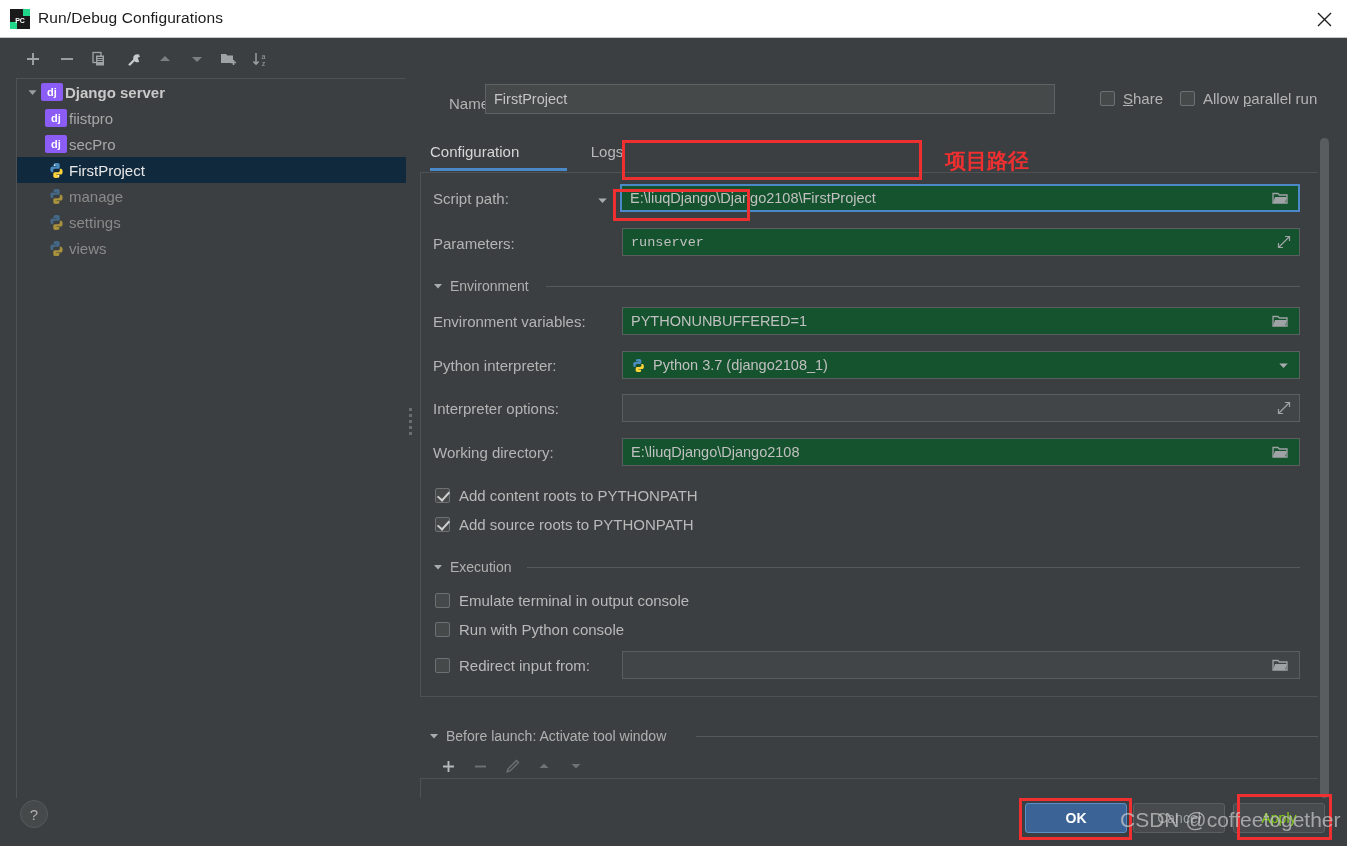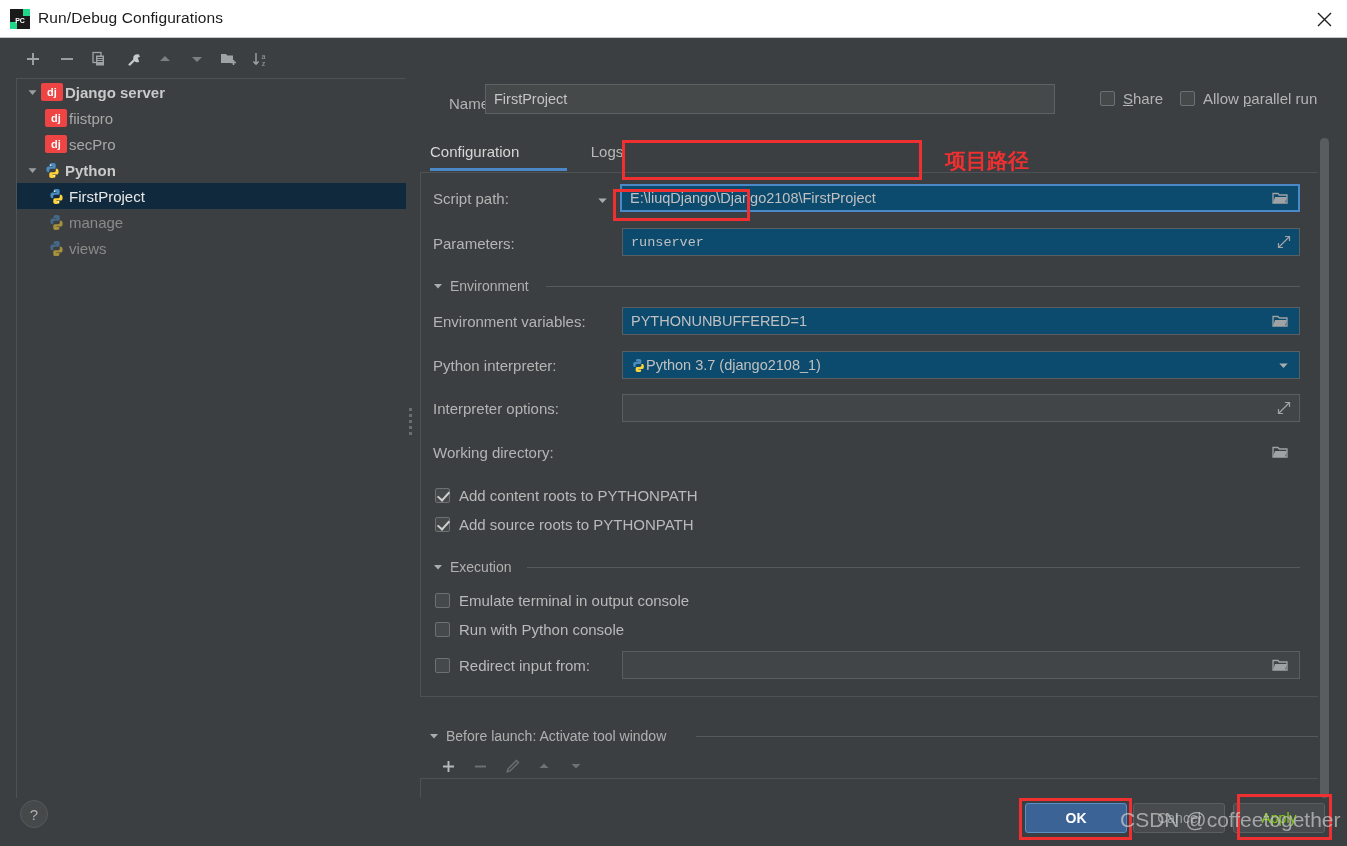--- a/index.html
+++ b/index.html
@@ -73,21 +73,21 @@
     flex: 0 0 22px; margin-right: 2px;
   }
   .tree-row .tlabel { white-space: nowrap; }
   .tree-row.group .tlabel { font-weight: bold; color: #c9c9c9; font-size: 15px;}
   .tree-row.child .tlabel { color: #a8a8a8; font-size: 15px;}
   .tree-row.selected .tlabel { color: #e8e8e8; }
   .tree-row.dim .tlabel { color: #8a8a8a; }
 
   .dj-badge {
     width: 30px; height: 18px; border-radius: 2px;
-    background: #ef4444; color: #fff;
+    background: #8b5cf6; color: #fff;
     font-size: 11px; font-weight: bold;
     display: flex; align-items: center; justify-content: center;
     font-family: "Liberation Sans", sans-serif;
   }
 
   #splitter {
     position: absolute; left: 406px; top: 405px; width: 8px; height: 36px;
   }
   #splitter span {
     display:block; width: 3px; height: 3px; background: #6a6d6f;
@@ -151,21 +151,21 @@
     position: absolute; left: 905px; top: 100px; width: 9px; height: 660px;
     background: #3c3f41;
   }
   #vscroll .thumb {
     position: absolute; left: 0; top: 0; width: 9px; height: 660px;
     background: #5a5d5f; border-radius: 5px;
   }
 
   .fieldlabel { position: absolute; font-size: 15px; color: #b4b4b4; white-space: nowrap;}
   .field {
-    position: absolute; height: 28px; background: #0c4a6e;
+    position: absolute; height: 28px; background: #14532d;
     border: 1px solid #5a5e60; color: #c0c0c0;
     display: flex; align-items: center; padding: 0 8px; font-size: 14.5px;
   }
   .field.focused { border: 2px solid #4a88c7; }
   .field.empty { background: #414547; }
   .field .fval { white-space: nowrap; overflow: hidden; }
   .browse {
     position: absolute; height: 28px; width: 28px;
     display:flex; align-items:center; justify-content:center; cursor: pointer;
   }
@@ -337,36 +337,20 @@
         <span class="tlabel">fiistpro</span>
       </div>
 
       <div class="tree-row child" style="padding-left:28px">
         <span class="ticon">
             <span class="dj-badge">dj</span>
           </span>
         <span class="tlabel">secPro</span>
       </div>
 
-      <div class="tree-row group">
-        <span class="arrow">
-          <svg width="11" height="11" viewBox="0 0 11 11">
-              <path d="M1.5 3.2 L5.5 8 L9.5 3.2 Z" fill="#9a9e9f"></path>
-            </svg>
-        </span>
-        <span class="ticon">
-          <svg width="17" height="17" viewBox="0 0 17 17">
-            <path d="M8.5 1 C5.4 1 5.6 2.4 5.6 2.4 l0 1.5 h3 v.5 H4.4 s-2 -.2 -2 2.9 c0 3.1 1.8 3 1.8 3 h1 V8.6 s-.06 -1.8 1.8 -1.8 h3 s1.7 .03 1.7 -1.65 V2.7 S12 1 8.5 1 z" fill="#4b8bbe"></path>
-            <path d="M8.5 16 c3.1 0 2.9 -1.4 2.9 -1.4 l0 -1.5 h-3 v-.5 h4.2 s2 .2 2 -2.9 c0 -3.1 -1.8 -3 -1.8 -3 h-1 v1.7 s.06 1.8 -1.8 1.8 h-3 s-1.7 -.03 -1.7 1.65 V14.3 S5 16 8.5 16 z" fill="#ffd43b"></path>
-            <circle cx="6.6" cy="3.2" r=".75" fill="#fff"></circle>
-            <circle cx="10.4" cy="13.8" r=".75" fill="#fff"></circle>
-          </svg>
-        </span>
-        <span class="tlabel">Python</span>
-      </div>
 
       <div class="tree-row child selected" style="padding-left:28px">
         <span class="ticon">
           <svg width="17" height="17" viewBox="0 0 17 17">
             <path d="M8.5 1 C5.4 1 5.6 2.4 5.6 2.4 l0 1.5 h3 v.5 H4.4 s-2 -.2 -2 2.9 c0 3.1 1.8 3 1.8 3 h1 V8.6 s-.06 -1.8 1.8 -1.8 h3 s1.7 .03 1.7 -1.65 V2.7 S12 1 8.5 1 z" fill="#4b8bbe"></path>
             <path d="M8.5 16 c3.1 0 2.9 -1.4 2.9 -1.4 l0 -1.5 h-3 v-.5 h4.2 s2 .2 2 -2.9 c0 -3.1 -1.8 -3 -1.8 -3 h-1 v1.7 s.06 1.8 -1.8 1.8 h-3 s-1.7 -.03 -1.7 1.65 V14.3 S5 16 8.5 16 z" fill="#ffd43b"></path>
             <circle cx="6.6" cy="3.2" r=".75" fill="#fff"></circle>
             <circle cx="10.4" cy="13.8" r=".75" fill="#fff"></circle>
           </svg>
         </span>
@@ -376,20 +360,29 @@
       <div class="tree-row child dim" style="padding-left:28px">
         <span class="ticon">
           <svg width="17" height="17" viewBox="0 0 17 17" opacity=".55">
             <path d="M8.5 1 C5.4 1 5.6 2.4 5.6 2.4 l0 1.5 h3 v.5 H4.4 s-2 -.2 -2 2.9 c0 3.1 1.8 3 1.8 3 h1 V8.6 s-.06 -1.8 1.8 -1.8 h3 s1.7 .03 1.7 -1.65 V2.7 S12 1 8.5 1 z" fill="#4b8bbe"></path>
             <path d="M8.5 16 c3.1 0 2.9 -1.4 2.9 -1.4 l0 -1.5 h-3 v-.5 h4.2 s2 .2 2 -2.9 c0 -3.1 -1.8 -3 -1.8 -3 h-1 v1.7 s.06 1.8 -1.8 1.8 h-3 s-1.7 -.03 -1.7 1.65 V14.3 S5 16 8.5 16 z" fill="#ffd43b"></path>
           </svg>
         </span>
         <span class="tlabel">manage</span>
       </div>
 
+      <div class="tree-row child dim" style="padding-left:28px">
+        <span class="ticon">
+          <svg width="17" height="17" viewBox="0 0 17 17" opacity=".55">
+            <path d="M8.5 1 C5.4 1 5.6 2.4 5.6 2.4 l0 1.5 h3 v.5 H4.4 s-2 -.2 -2 2.9 c0 3.1 1.8 3 1.8 3 h1 V8.6 s-.06 -1.8 1.8 -1.8 h3 s1.7 .03 1.7 -1.65 V2.7 S12 1 8.5 1 z" fill="#4b8bbe"></path>
+            <path d="M8.5 16 c3.1 0 2.9 -1.4 2.9 -1.4 l0 -1.5 h-3 v-.5 h4.2 s2 .2 2 -2.9 c0 -3.1 -1.8 -3 -1.8 -3 h-1 v1.7 s.06 1.8 -1.8 1.8 h-3 s-1.7 -.03 -1.7 1.65 V14.3 S5 16 8.5 16 z" fill="#ffd43b"></path>
+          </svg>
+        </span>
+        <span class="tlabel">settings</span>
+      </div>
 
       <div class="tree-row child dim" style="padding-left:28px">
         <span class="ticon">
           <svg width="17" height="17" viewBox="0 0 17 17" opacity=".55">
             <path d="M8.5 1 C5.4 1 5.6 2.4 5.6 2.4 l0 1.5 h3 v.5 H4.4 s-2 -.2 -2 2.9 c0 3.1 1.8 3 1.8 3 h1 V8.6 s-.06 -1.8 1.8 -1.8 h3 s1.7 .03 1.7 -1.65 V2.7 S12 1 8.5 1 z" fill="#4b8bbe"></path>
             <path d="M8.5 16 c3.1 0 2.9 -1.4 2.9 -1.4 l0 -1.5 h-3 v-.5 h4.2 s2 .2 2 -2.9 c0 -3.1 -1.8 -3 -1.8 -3 h-1 v1.7 s.06 1.8 -1.8 1.8 h-3 s-1.7 -.03 -1.7 1.65 V14.3 S5 16 8.5 16 z" fill="#ffd43b"></path>
           </svg>
         </span>
         <span class="tlabel">views</span>
       </div>
@@ -479,21 +472,21 @@
       <span class="fval">PYTHONUNBUFFERED=1</span>
     </div>
     <div class="browse" style="left:851px; top:269px">
       <svg width="17" height="15" viewBox="0 0 17 15">
         <path d="M1 2.5 h5 l1.3 1.5 H15 v8 H1 z" fill="none" stroke="#9fa3a5" stroke-width="1.3"></path>
         <path d="M3 6 h12 l-2 6 H1 z" fill="#9fa3a5"></path>
       </svg>
     </div>
 
     <div class="fieldlabel" style="left:18px; top:319px">Python interpreter:</div>
-    <div class="field" style="left:207px; top:313px; width:678px; gap:0">
+    <div class="field" style="left:207px; top:313px; width:678px; gap:7px">
       <span style="display:flex;align-items:center">
         <svg width="15" height="15" viewBox="0 0 17 17">
           <path d="M8.5 1 C5.4 1 5.6 2.4 5.6 2.4 l0 1.5 h3 v.5 H4.4 s-2 -.2 -2 2.9 c0 3.1 1.8 3 1.8 3 h1 V8.6 s-.06 -1.8 1.8 -1.8 h3 s1.7 .03 1.7 -1.65 V2.7 S12 1 8.5 1 z" fill="#4b8bbe"></path>
           <path d="M8.5 16 c3.1 0 2.9 -1.4 2.9 -1.4 l0 -1.5 h-3 v-.5 h4.2 s2 .2 2 -2.9 c0 -3.1 -1.8 -3 -1.8 -3 h-1 v1.7 s.06 1.8 -1.8 1.8 h-3 s-1.7 -.03 -1.7 1.65 V14.3 S5 16 8.5 16 z" fill="#ffd43b"></path>
         </svg>
       </span>
       <span class="fval">Python 3.7 (django2108_1)</span>
     </div>
     <div style="position:absolute;left:858px;top:313px;width:20px;height:28px;display:flex;align-items:center;justify-content:center;cursor:pointer">
       <svg width="11" height="11" viewBox="0 0 11 11">
@@ -507,20 +500,23 @@
     </div>
     <div class="expand-ic" style="left:856px; top:356px">
       <svg width="14" height="14" viewBox="0 0 14 14">
         <path d="M6 12.5 L1.5 12.5 L1.5 8" stroke="#9fa3a5" stroke-width="1.2" fill="none"></path>
         <path d="M8 1.5 L12.5 1.5 L12.5 6" stroke="#9fa3a5" stroke-width="1.2" fill="none"></path>
         <path d="M2 12 L12 2" stroke="#9fa3a5" stroke-width="1.2"></path>
       </svg>
     </div>
 
     <div class="fieldlabel" style="left:18px; top:406px">Working directory:</div>
+    <div class="field" style="left:207px; top:400px; width:678px">
+      <span class="fval">E:\liuqDjango\Django2108</span>
+    </div>
     <div class="browse" style="left:851px; top:400px">
       <svg width="17" height="15" viewBox="0 0 17 15">
         <path d="M1 2.5 h5 l1.3 1.5 H15 v8 H1 z" fill="none" stroke="#9fa3a5" stroke-width="1.3"></path>
         <path d="M3 6 h12 l-2 6 H1 z" fill="#9fa3a5"></path>
       </svg>
     </div>
 
     <div class="opt-row" style="left:20px; top:449px">
       <span class="cbx checked"></span>
       <span>Add content roots to PYTHONPATH</span>

